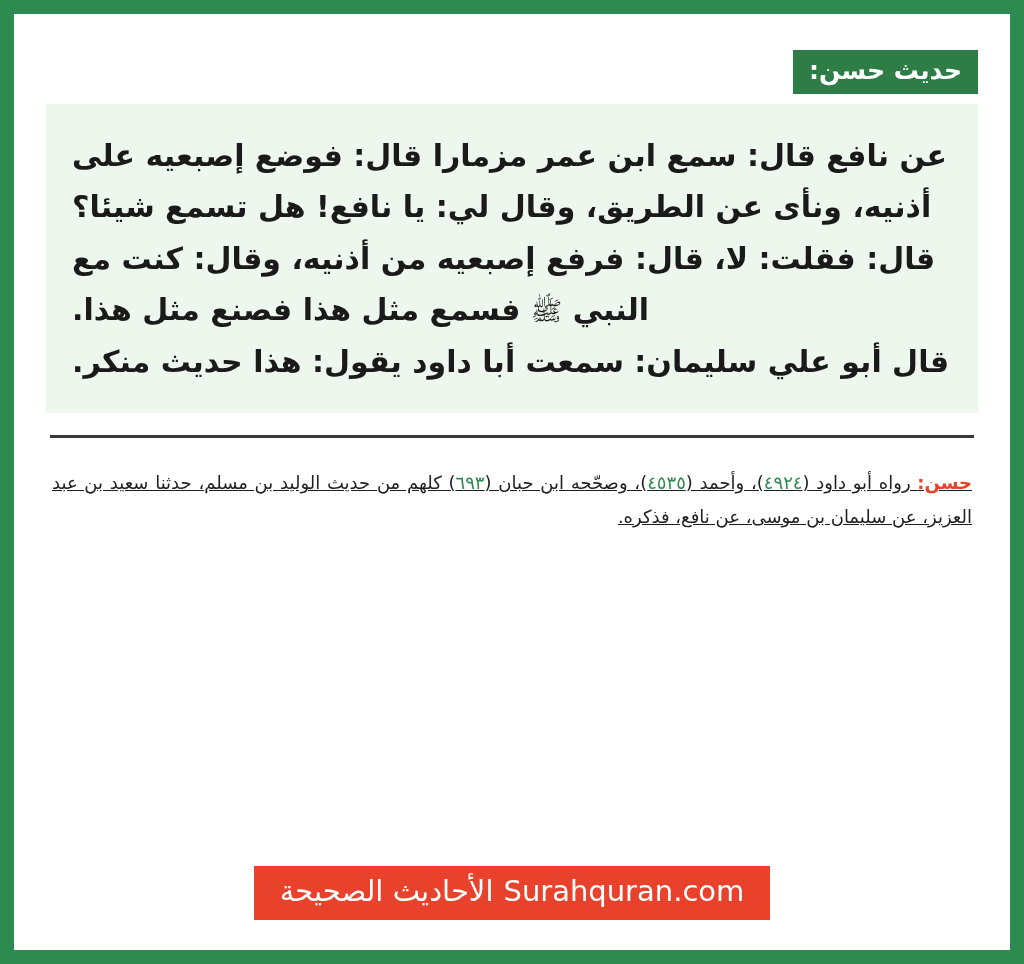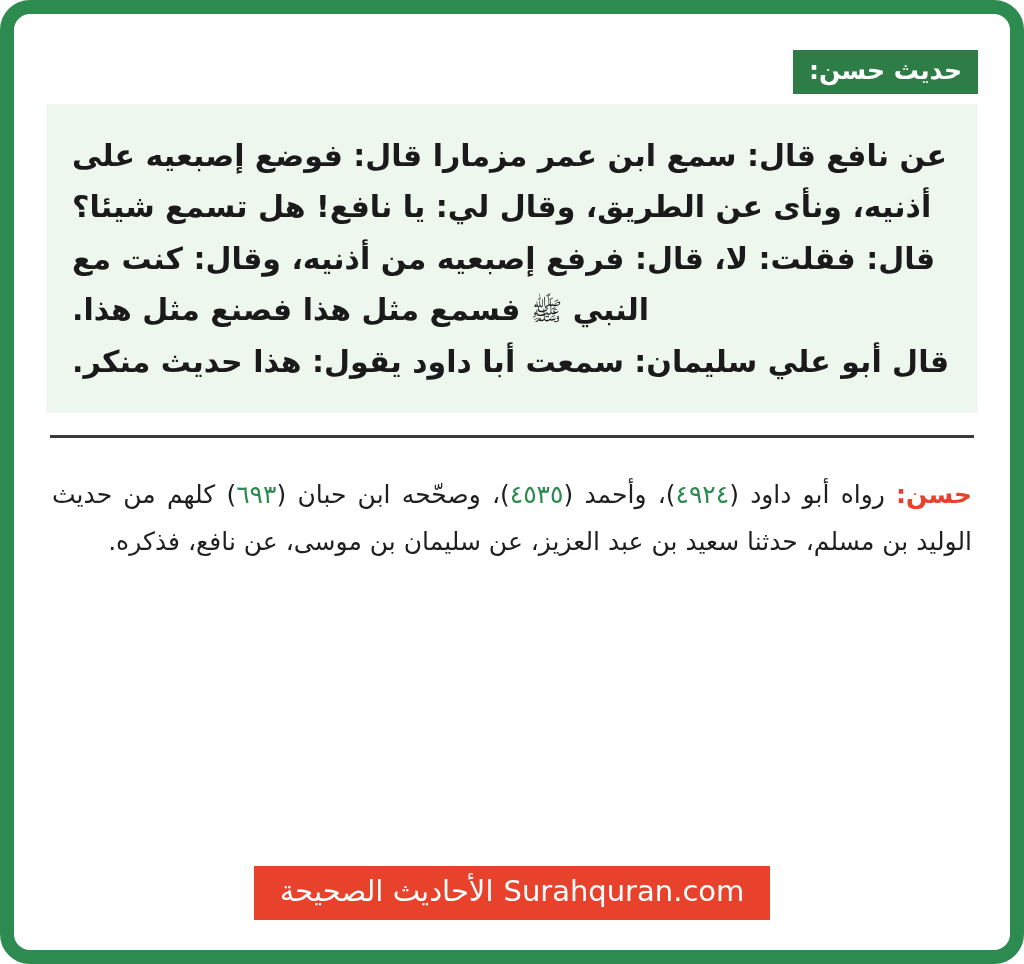--- a/index.html
+++ b/index.html
@@ -17,21 +17,20 @@
   .page {
     position: relative;
     width: 1024px;
     height: 964px;
     box-sizing: border-box;
     background: #ffffff;
     border-left: 14px solid #2e8b4f;
     border-right: 14px solid #2e8b4f;
     border-top: 14px solid #2e8b4f;
     border-bottom: 14px solid #2e8b4f;
-    border-radius: 30px;
   }
 
   .inner {
     position: absolute;
     top: 14px;
     right: 14px;
     left: 14px;
     bottom: 14px;
     background: #ffffff;
     box-sizing: border-box;
@@ -81,25 +80,26 @@
   
   .divider {
     border: 0;
     border-top: 3px solid #3a3a3a;
     margin: 22px 4px 18px 4px;
   }
 
   
   .takhrij {
     color: #1f1f1f;
-    font-size: 25px;
+    font-size: 18px;
     line-height: 1.85;
     text-align: justify;
     text-align-last: right;
-    margin: 16px 6px;
+    margin: 10px 6px;
+    text-decoration: underline;
   }
   .takhrij .grade-word {
     color: #e8412c;
     font-weight: bold;
   }
   .takhrij .num {
     color: #2e8b4f;
   }
 
   

